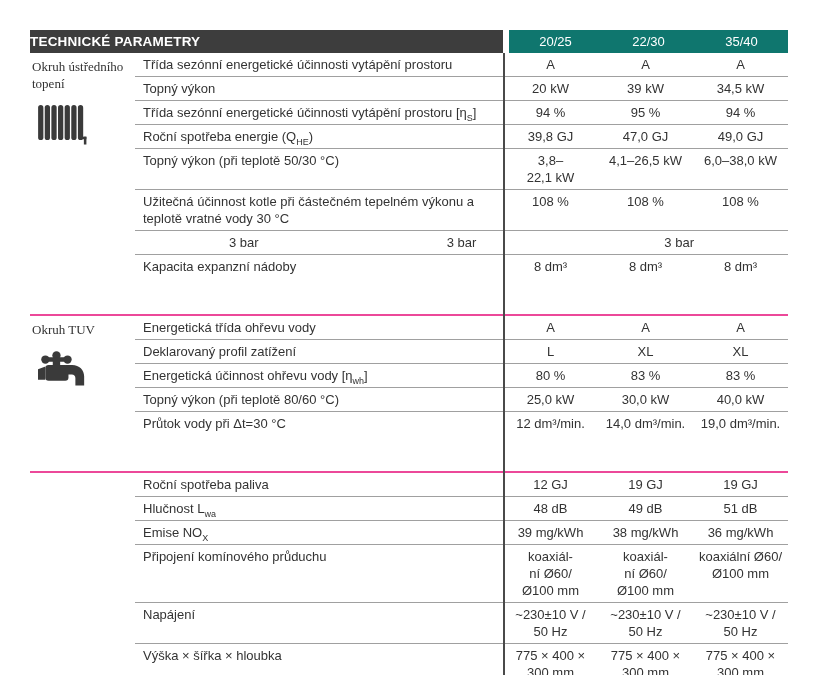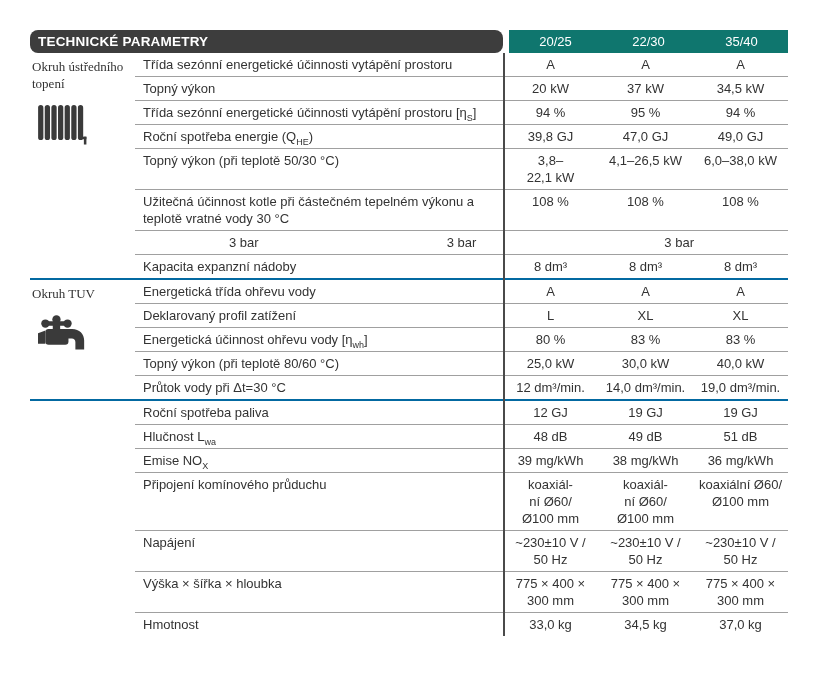--- a/index.html
+++ b/index.html
@@ -10,30 +10,30 @@
     position: relative; overflow: hidden;
   }
   .table { position: absolute; left: 30px; top: 30px; width: 758px; }
   * { box-sizing: border-box; }
 
   
   .thead { display: flex; height: 23px; }
   .title-cell {
     width: 473px; background: #3d3d3d; color: #ffffff;
     font-weight: bold; font-size: 13.5px; letter-spacing: .2px;
-    display: flex; align-items: center; padding-left: 8px; border-radius: 8px;
+    display: flex; align-items: center; 
   }
   .head-gap { width: 6px; background: #ffffff; }
   .head-values { flex: 1; background: #0f766e; color: #ffffff; display: flex; }
   .hcol { flex: 1; display: flex; align-items: center; justify-content: center; font-size: 13px; }
 
   
   .tbody { position: relative; }
   .section { display: flex; }
-  .section + .section { border-top: 2px solid #0369a1; }
+  .section + .section { border-top: 2px solid #ec4899; margin-top: 36px; }
   .cat-cell { width: 105px; padding: 5px 4px 0 2px; line-height: 17px; font-family: Liberation Serif, serif; }
   .cat-label { margin-bottom: 13px; }
   .icon { display: block; color: #3a3a3a; margin-left: 6px; }
   .rows { flex: 1; display: flex; flex-direction: column; }
   .row { display: flex; align-items: flex-start; }
   .row + .row { border-top: 1px solid #a0a0a0; }
   .rlabel { width: 368px; padding: 3px 12px 3px 8px; line-height: 17px; }
   .rval {
     flex: 1; text-align: center; padding: 3px 2px; line-height: 17px;
     white-space: pre-line;
@@ -77,21 +77,21 @@
   <div class="row">
     <div class="rlabel">Třída sezónní energetické účinnosti vytápění prostoru</div>
     <div class="rval">A</div>
     <div class="rval">A</div>
     <div class="rval">A</div>
   </div>
 
   <div class="row">
     <div class="rlabel">Topný výkon</div>
     <div class="rval">20 kW</div>
-    <div class="rval">37 kW</div>
+    <div class="rval">39 kW</div>
     <div class="rval">34,5 kW</div>
   </div>
 
   <div class="row">
     <div class="rlabel">Třída sezónní energetické účinnosti vytápění prostoru [η<sub>S</sub>]</div>
     <div class="rval">94 %</div>
     <div class="rval">95 %</div>
     <div class="rval">94 %</div>
   </div>
 

